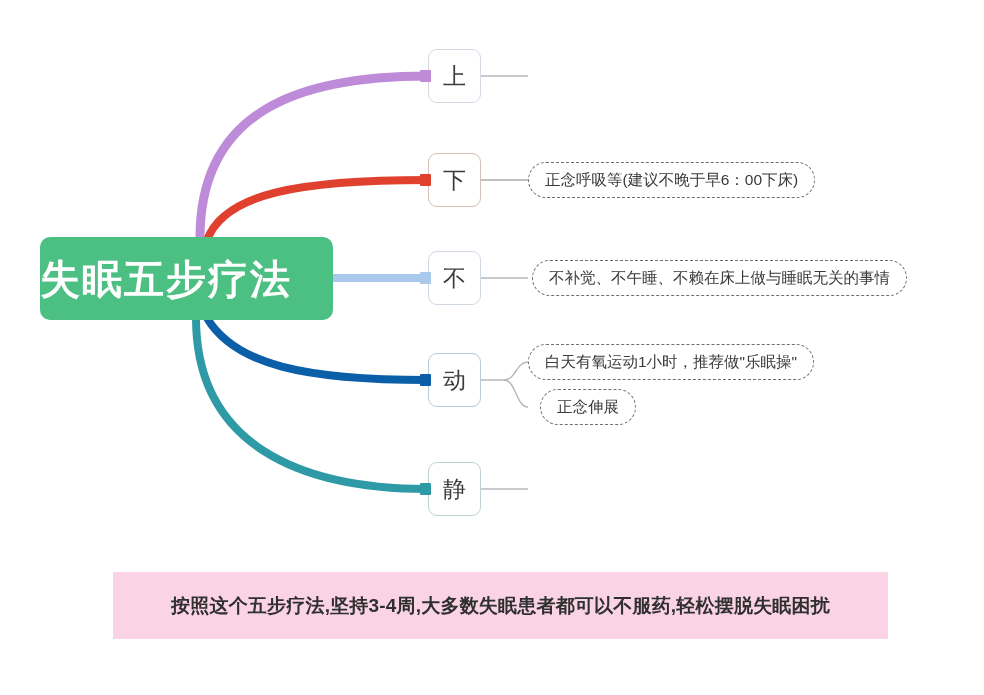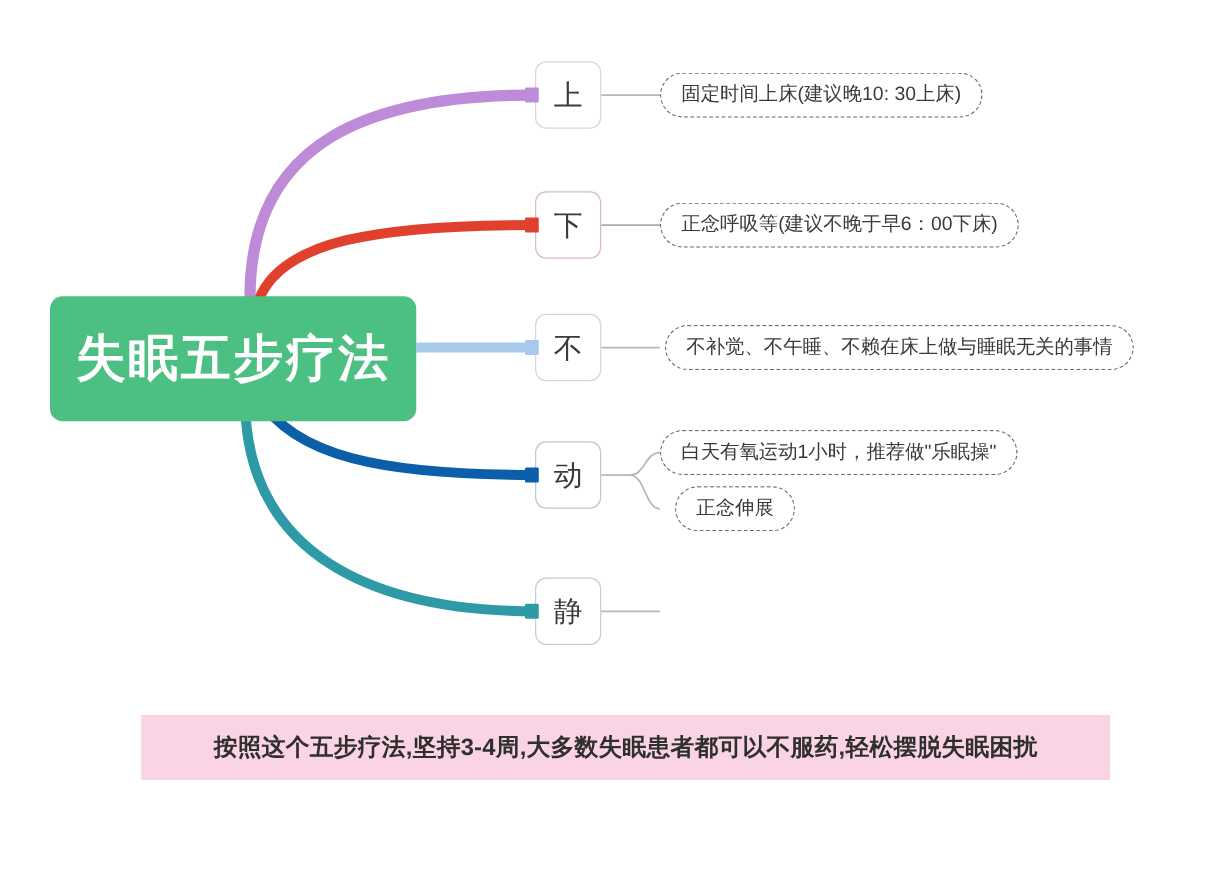--- a/index.html
+++ b/index.html
@@ -31,27 +31,27 @@
     height: 695px;
     z-index: 1;
   }
 
   
   .root-node {
     position: absolute;
     left: 40px;
     top: 237px;
     width: 293px;
-    height: 100px;
+    height: 83px;
     background: #4CBF83;
     border-radius: 10px;
     z-index: 3;
     display: flex;
     align-items: center;
-    justify-content: center;
+    justify-content: flex-start;
   }
   .root-label {
     color: #ffffff;
     font-size: 40px;
     font-weight: 700;
     letter-spacing: 2px;
     line-height: 1;
     white-space: nowrap;
   }
 
@@ -106,21 +106,21 @@
     white-space: nowrap;
     line-height: 1;
   }
 
   
   .banner {
     position: absolute;
     left: 113px;
     top: 572px;
     width: 775px;
-    height: 52px;
+    height: 67px;
     background: #FAD4E4;
     z-index: 3;
     display: flex;
     align-items: center;
     justify-content: center;
   }
   .banner-label {
     font-size: 19px;
     font-weight: 700;
     color: #2f2f2f;
@@ -155,23 +155,20 @@
   </svg>
 
   <div class="root-node">
     <span class="root-label">失眠五步疗法</span>
   </div>
 
   <div class="l1-node" style="left:428px; top:49px; border-color:#ddd4e4;">
     <span class="l1-tab" style="background:#BE8BD8;"></span>
     <span class="l1-label">上</span>
   </div>
-  <div class="leaf" style="left:528px; top:58px;">
-    <span class="leaf-label">固定时间上床(建议晚10: 30上床)</span>
-  </div>
 
   <div class="l1-node" style="left:428px; top:153px; border-color:#d9bdb8;">
     <span class="l1-tab" style="background:#E0412F;"></span>
     <span class="l1-label">下</span>
   </div>
   <div class="leaf" style="left:528px; top:162px;">
     <span class="leaf-label">正念呼吸等(建议不晚于早6：00下床)</span>
   </div>
 
   <div class="l1-node" style="left:428px; top:251px; border-color:#cfd9e3;">

